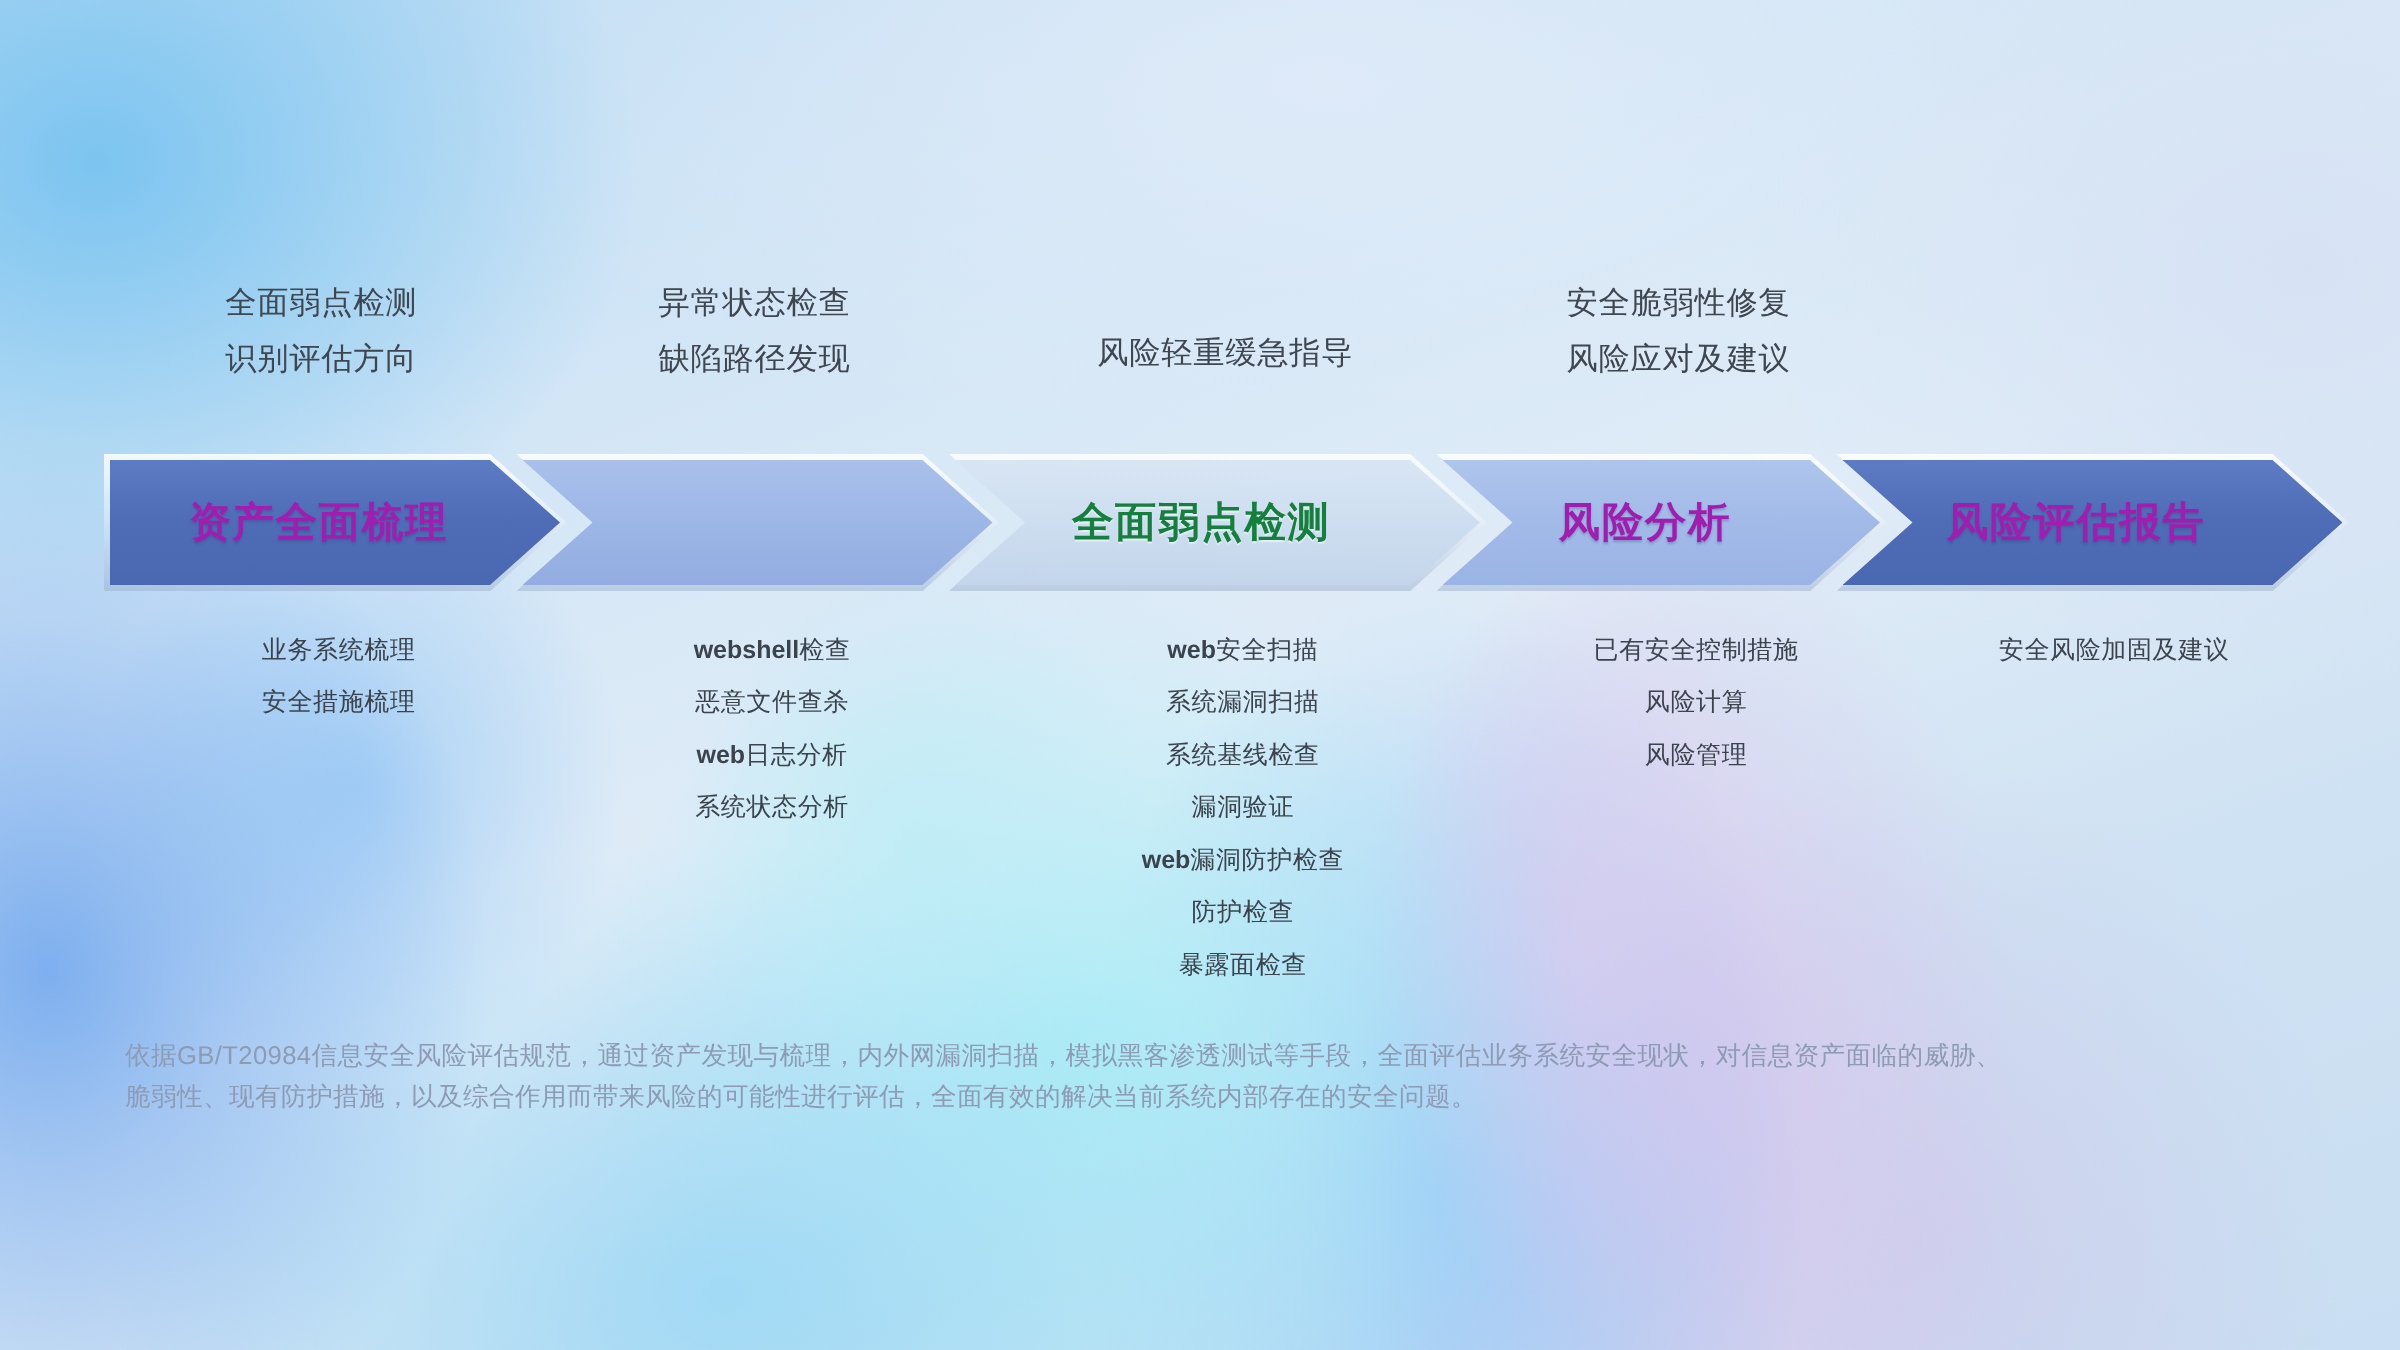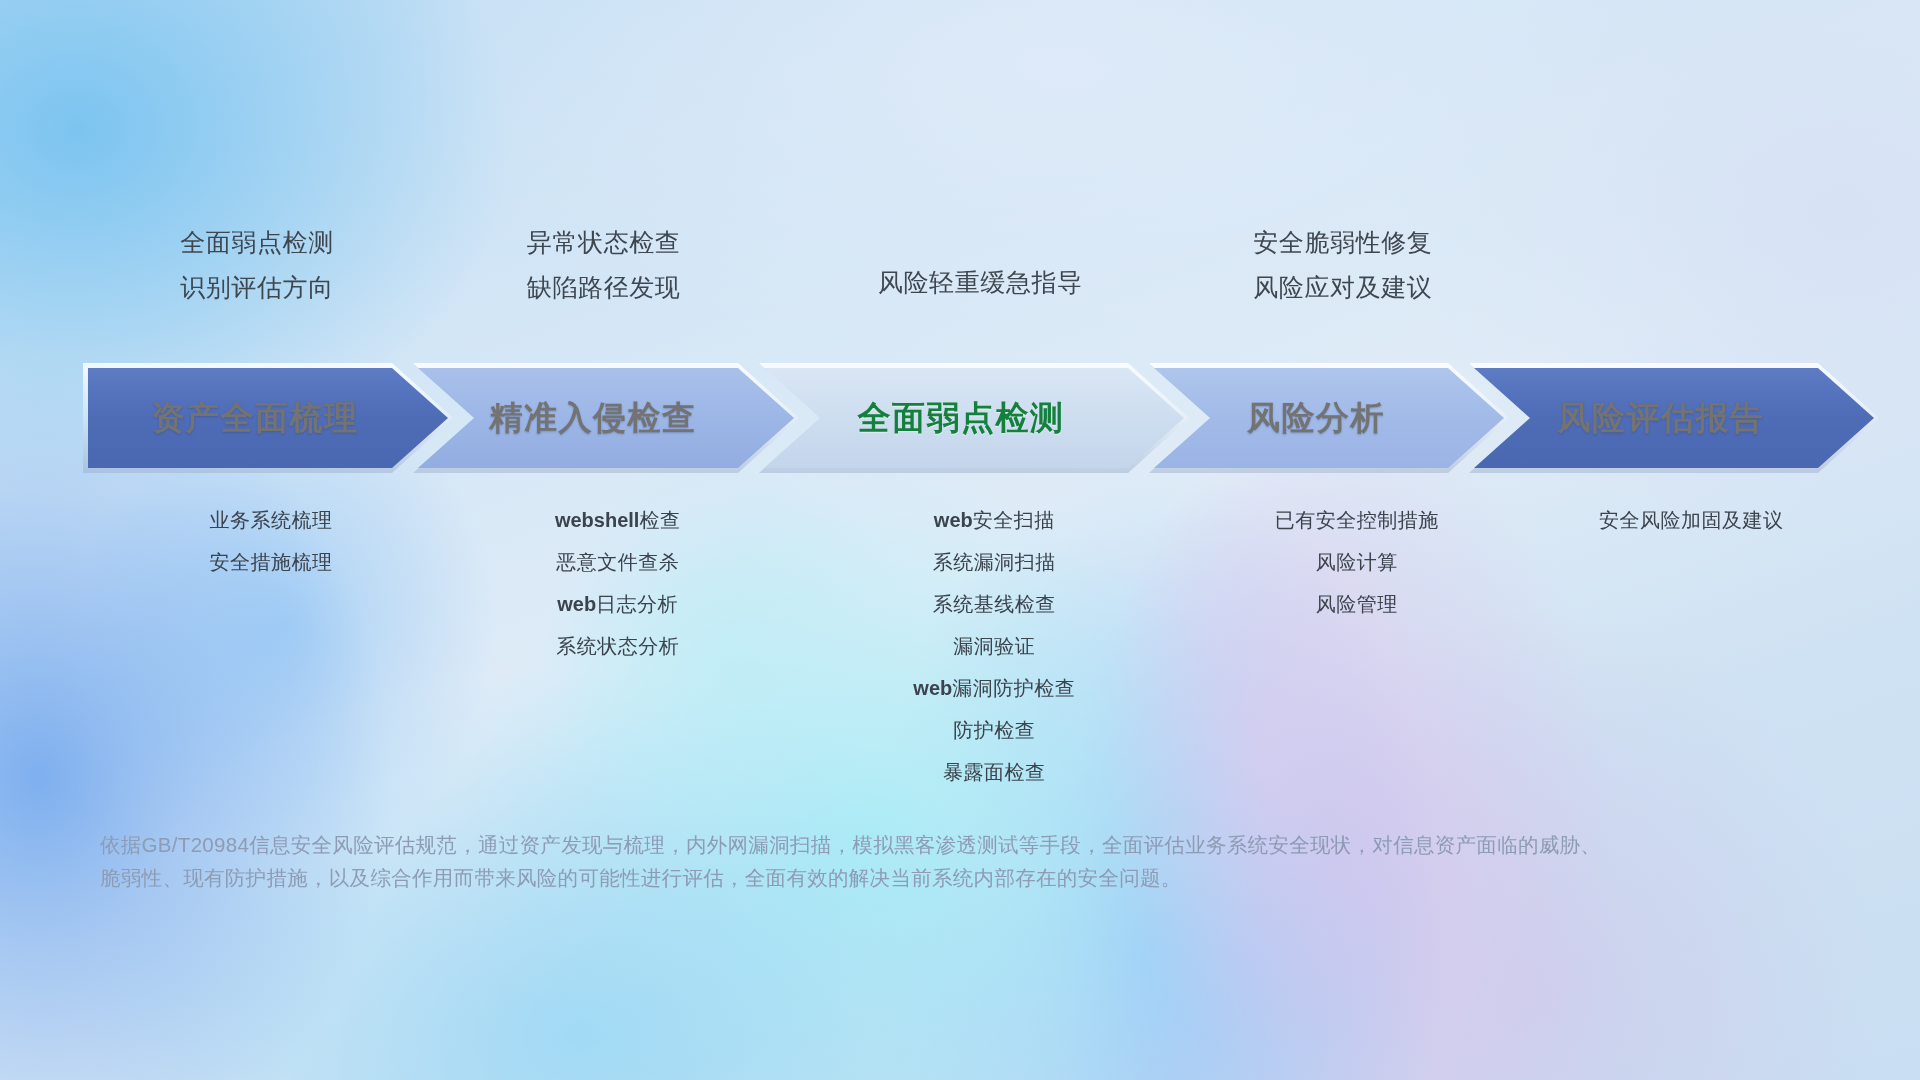--- a/index.html
+++ b/index.html
@@ -115,21 +115,21 @@
   .arrow.notch .outline {
     clip-path: polygon(0 0, calc(100% - 61px) 0, 100% 50%, calc(100% - 61px) 100%, 0 100%, 61px 50%);
   }
 
   
   .a-dark .body  { background: linear-gradient(180deg, #5d7cc4 0%, #4f6cb6 48%, #4a67b2 100%); }
   .a-mid  .body  { background: linear-gradient(180deg, #a9c0ea 0%, #9cb6e6 50%, #93ade2 100%); }
   .a-pale .body  { background: linear-gradient(180deg, rgba(214,228,243,0.92) 0%, rgba(203,220,239,0.90) 50%, rgba(196,214,236,0.88) 100%); }
   .a-lite .body  { background: linear-gradient(180deg, #aec5ec 0%, #a2bae8 50%, #9ab4e5 100%); }
 
-  .t-white { color: #737373; }
+  .t-white { color: #a21caf; }
   .t-blue  { color: #15803d; text-shadow: 0 1px 1px rgba(255,255,255,0.55); }
 
   
   #bottom-lists { top: 508px; align-items: start; }
   .list-col {
     display: flex;
     flex-direction: column;
     align-items: center;
     gap: 18px;
   }
@@ -183,21 +183,20 @@
 
   <div id="arrow-band">
       <div class="arrow a-dark" style="left: 0px; width: 360px; z-index: 10;">
         <div class="outline"></div>
         <div class="body"></div>
         <div class="lbl t-white">资产全面梳理</div>
       </div>
       <div class="arrow a-mid notch" style="left: 330px; width: 376px; z-index: 9;">
         <div class="outline"></div>
         <div class="body"></div>
-        <div class="lbl t-white">精准入侵检查</div>
       </div>
       <div class="arrow a-pale notch" style="left: 676px; width: 420px; z-index: 8;">
         <div class="outline"></div>
         <div class="body"></div>
         <div class="lbl t-blue">全面弱点检测</div>
       </div>
       <div class="arrow a-dark notch" style="left: 1386px; width: 400px; z-index: 6;">
         <div class="outline"></div>
         <div class="body"></div>
         <div class="lbl t-white">风险评估报告</div>

